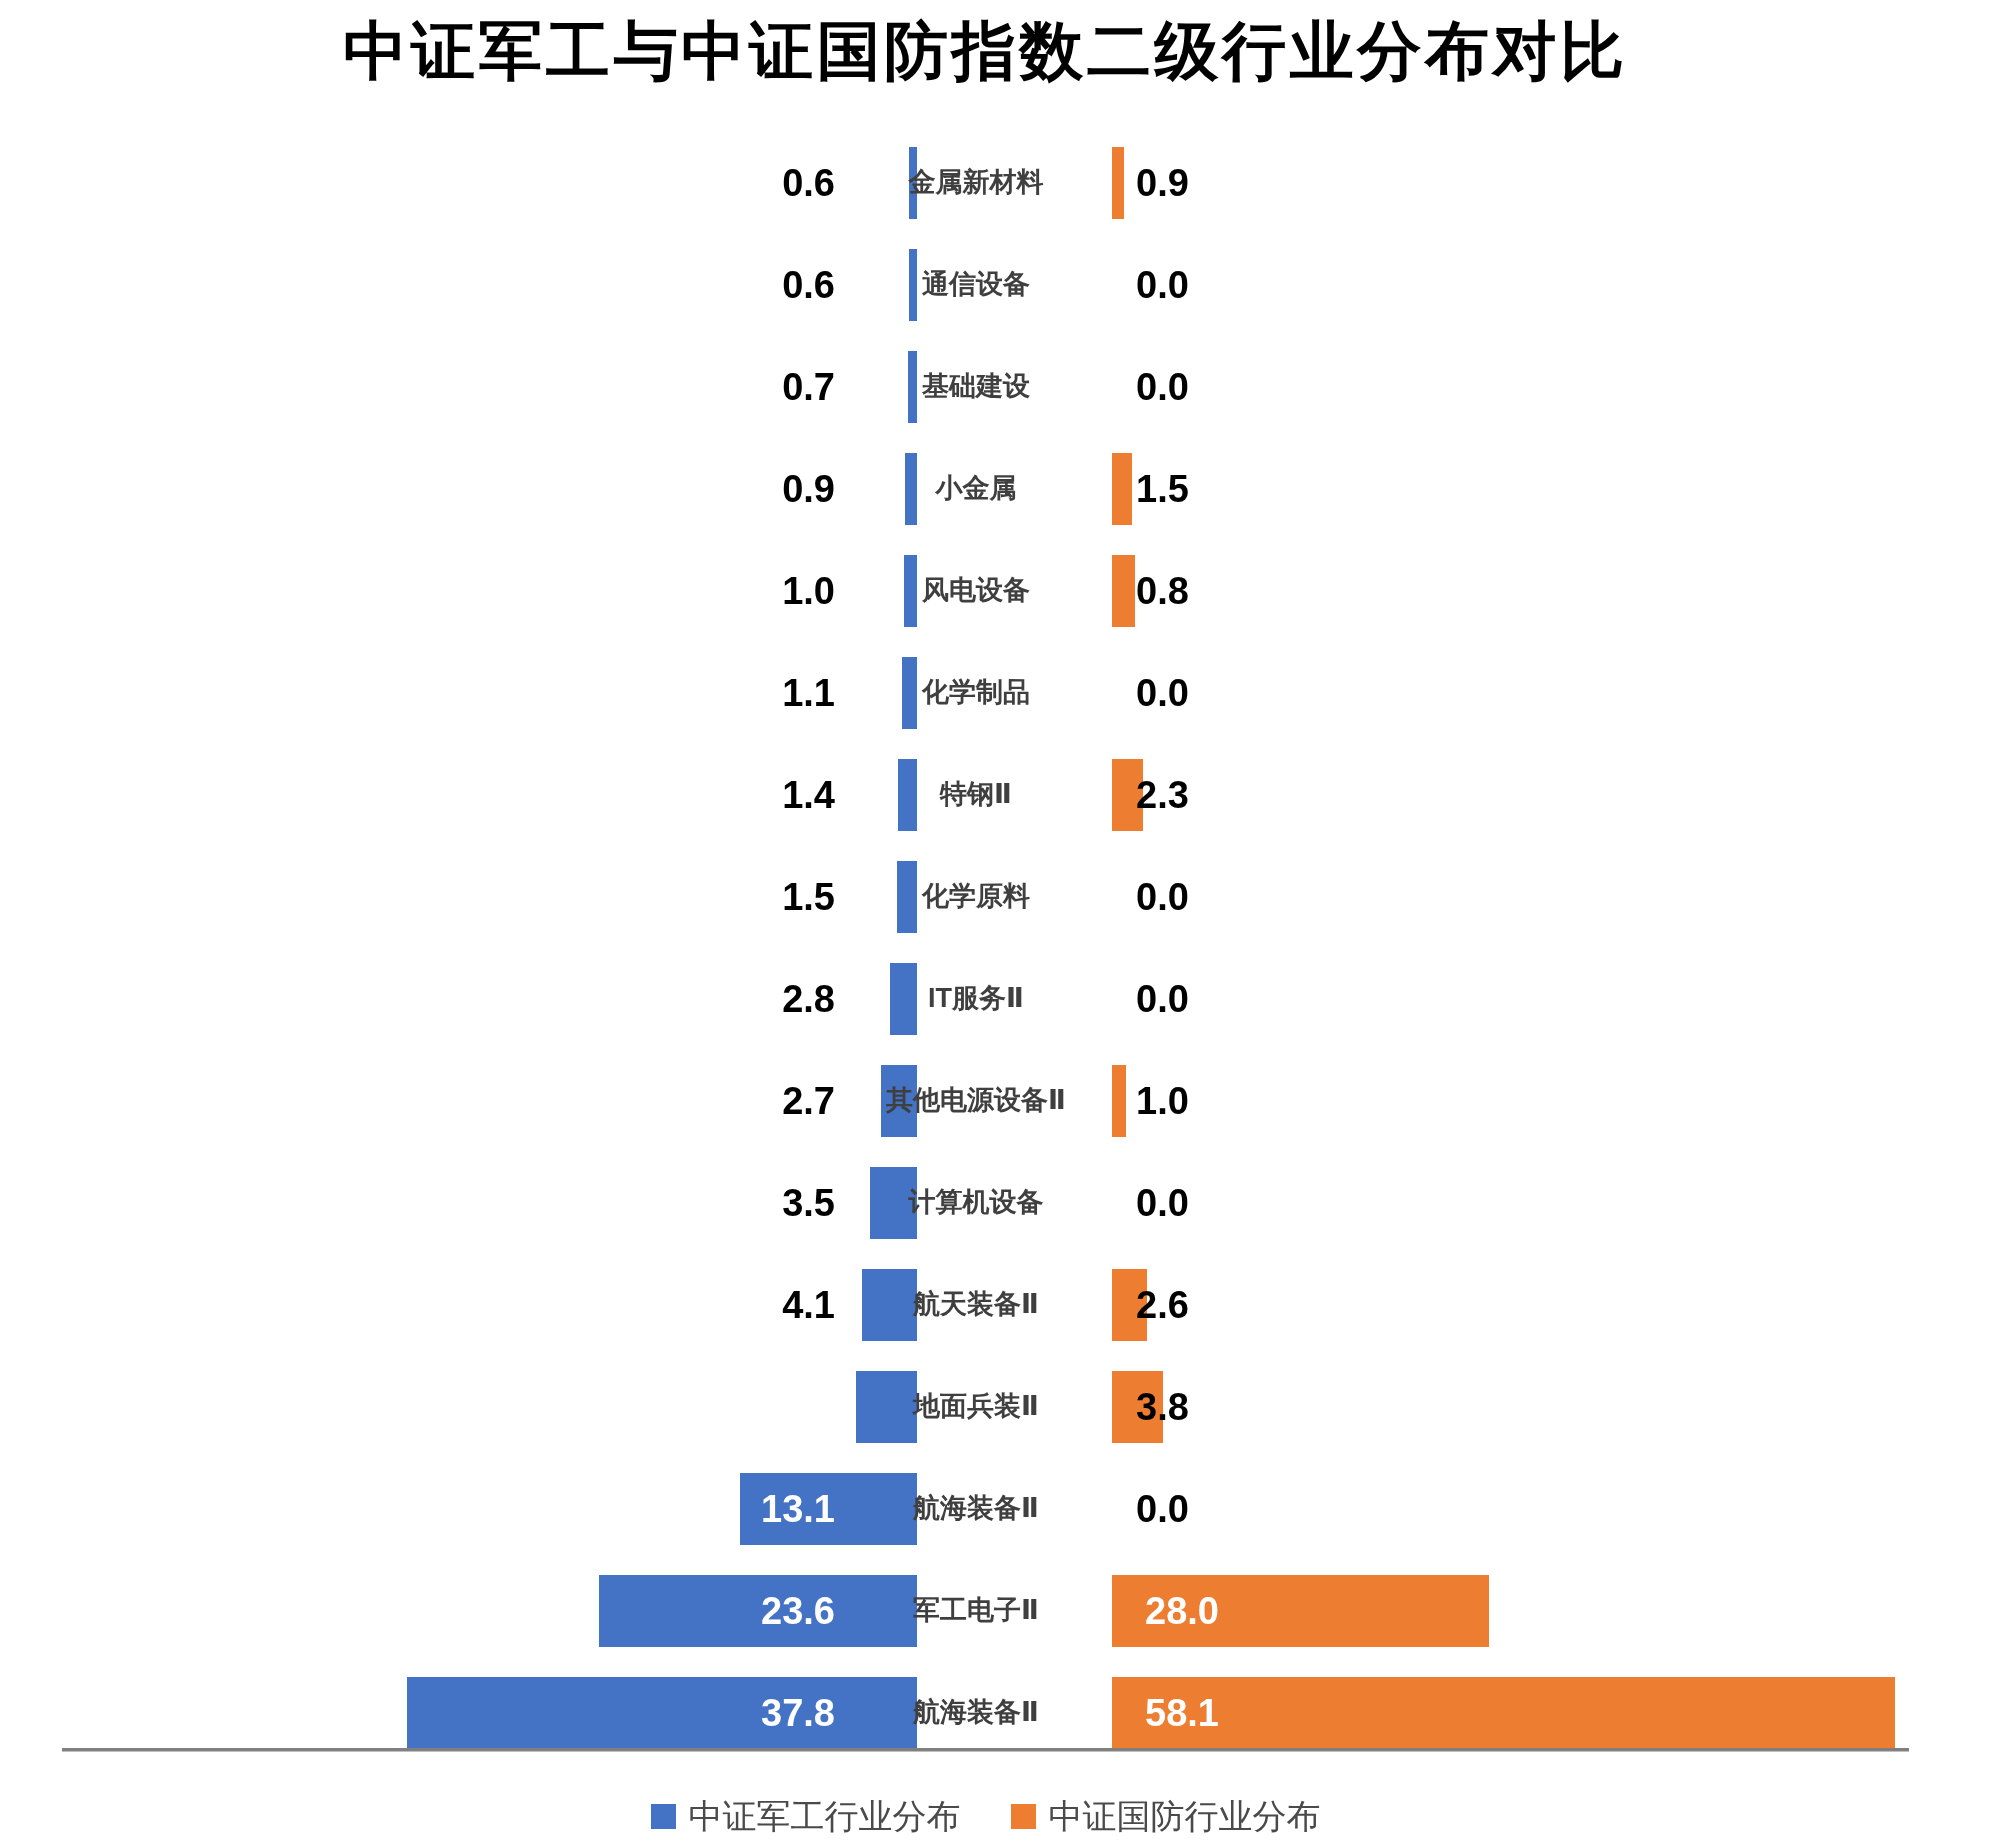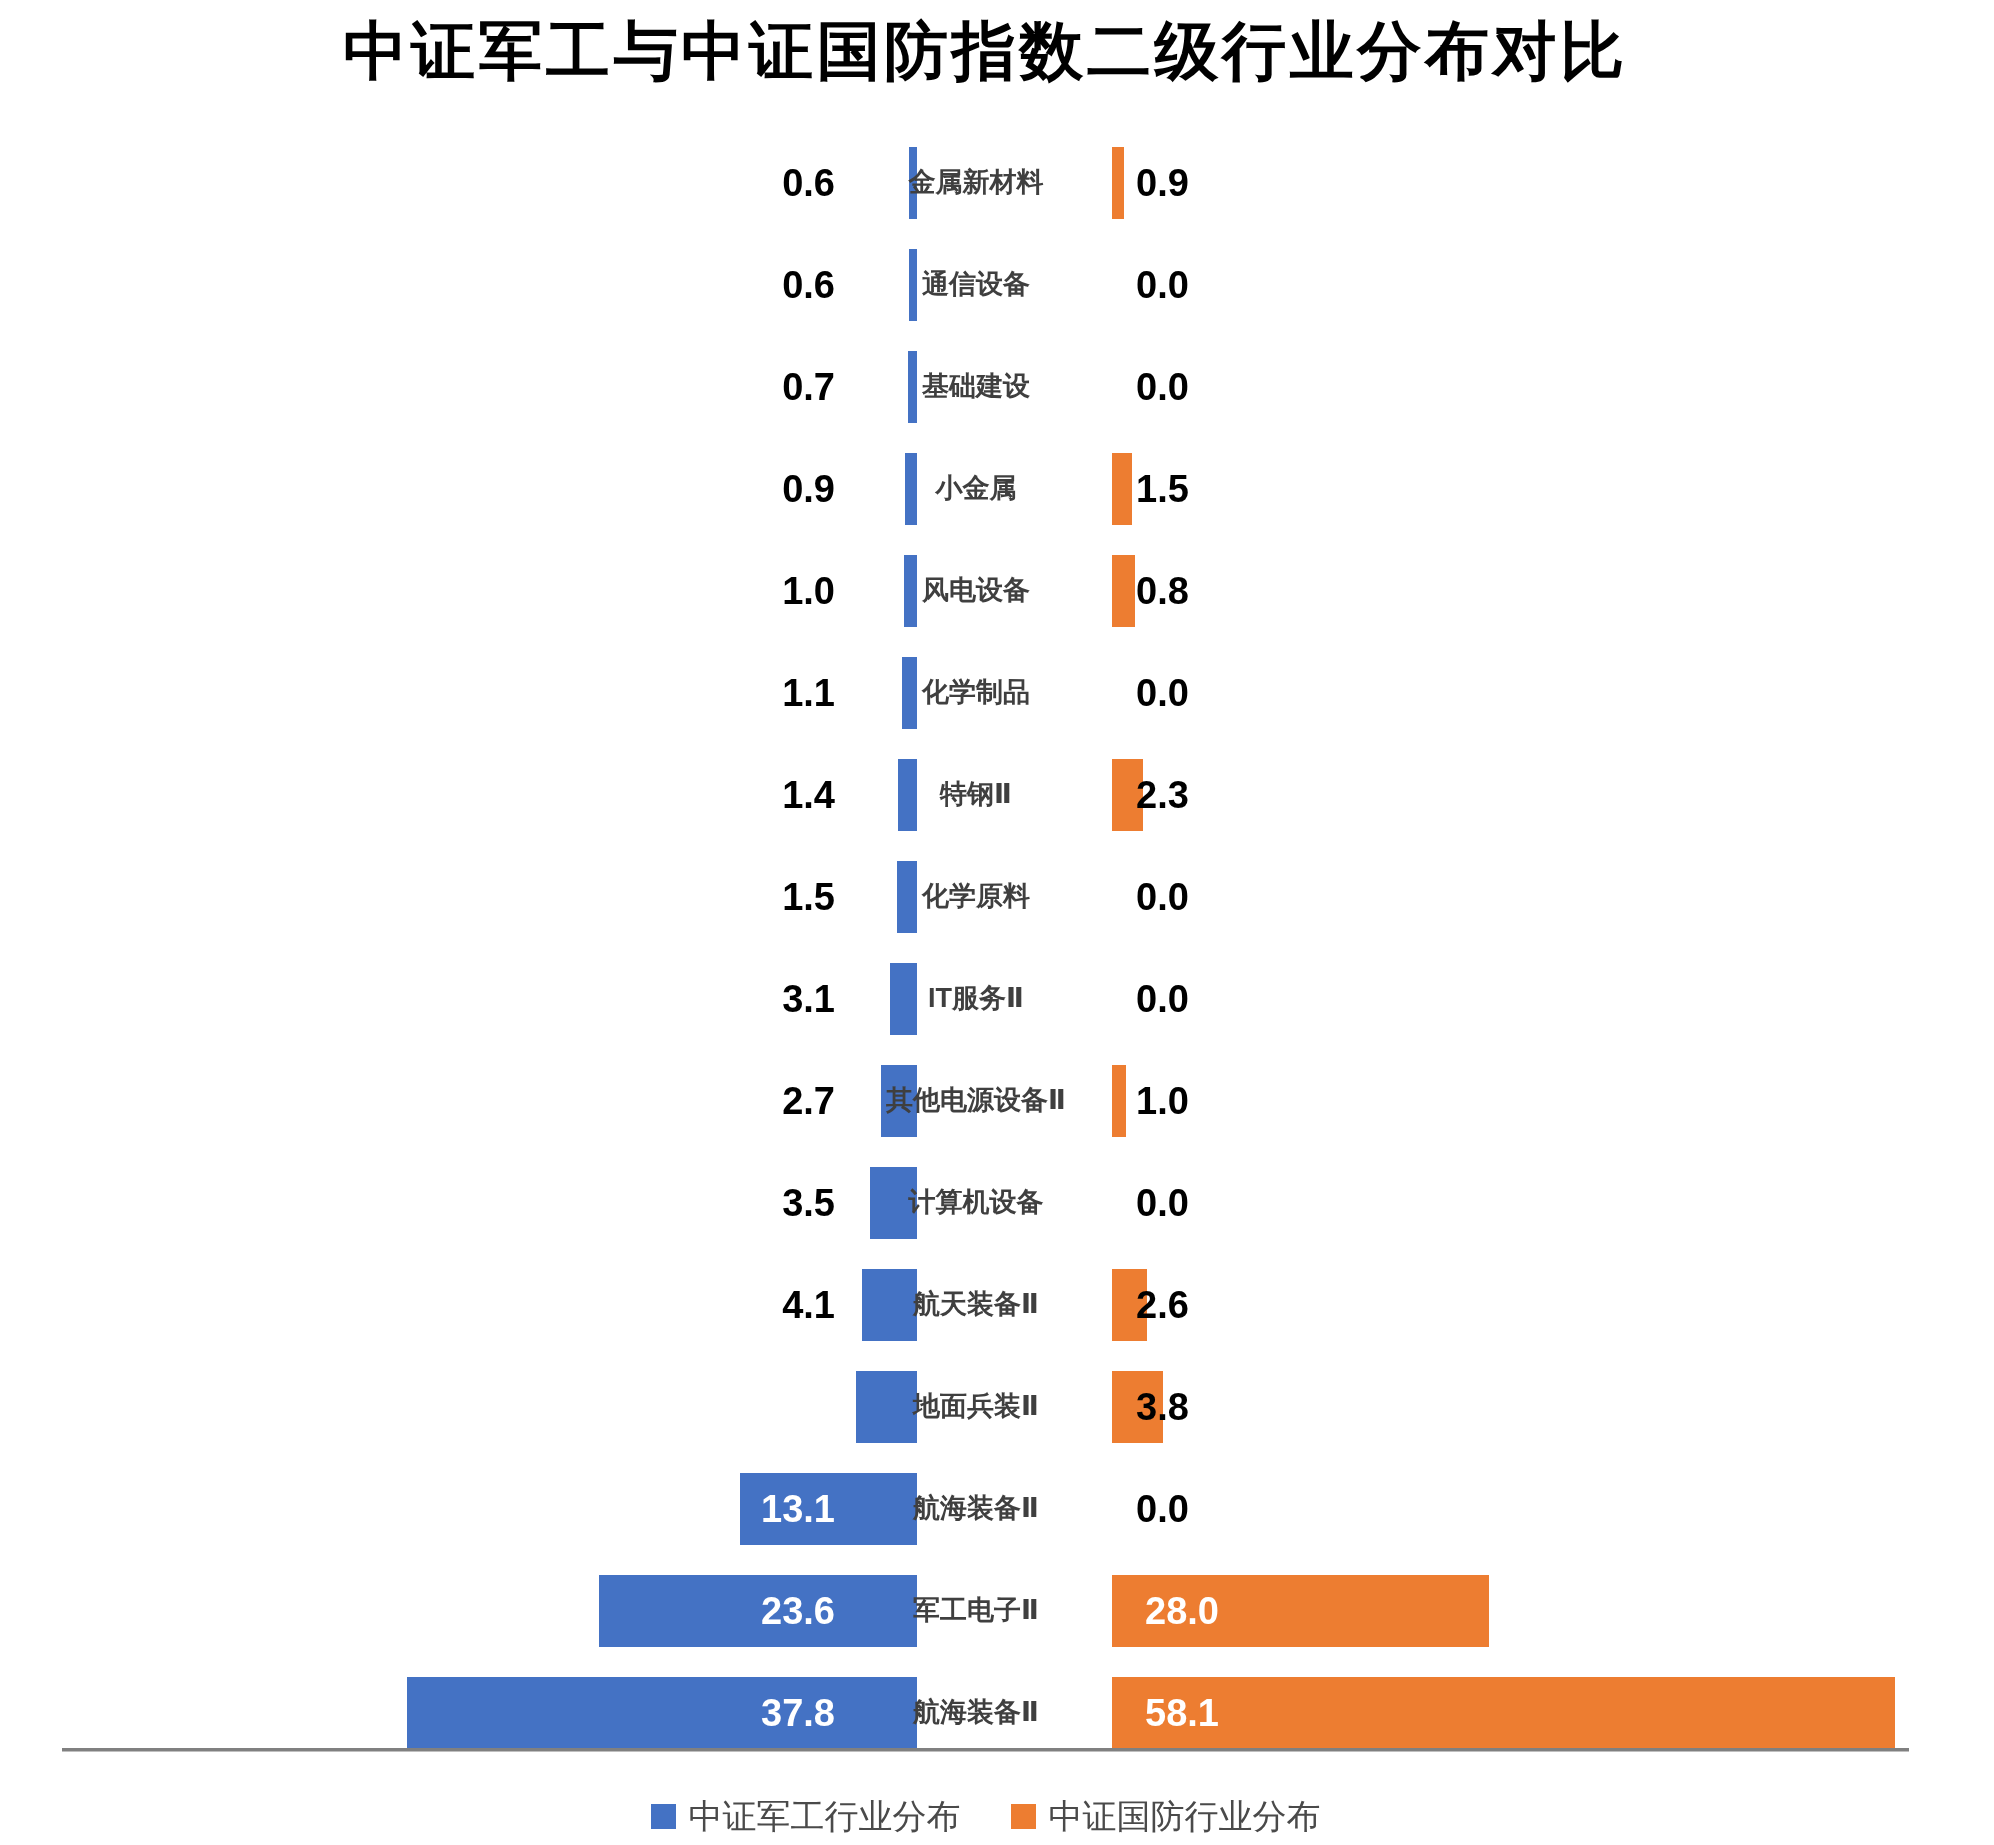--- a/index.html
+++ b/index.html
@@ -113,21 +113,21 @@
       </div>
       <div class="row">
         <div class="bar left" style="width: 20px; background: rgb(68, 114, 196);"></div>
         <span class="val left">1.5</span>
         <div class="cat">化学原料</div>
         <div class="bar right" style="width: 0px; background: rgb(237, 125, 49);"></div>
         <span class="val right">0.0</span>
       </div>
       <div class="row">
         <div class="bar left" style="width: 27px; background: rgb(68, 114, 196);"></div>
-        <span class="val left">3.1</span>
+        <span class="val left">2.8</span>
         <div class="cat">IT服务Ⅱ</div>
         <div class="bar right" style="width: 0px; background: rgb(237, 125, 49);"></div>
         <span class="val right">0.0</span>
       </div>
       <div class="row">
         <div class="bar left" style="width: 36px; background: rgb(68, 114, 196);"></div>
         <span class="val left">2.7</span>
         <div class="cat">其他电源设备Ⅱ</div>
         <div class="bar right" style="width: 13.5px; background: rgb(237, 125, 49);"></div>
         <span class="val right">1.0</span>

